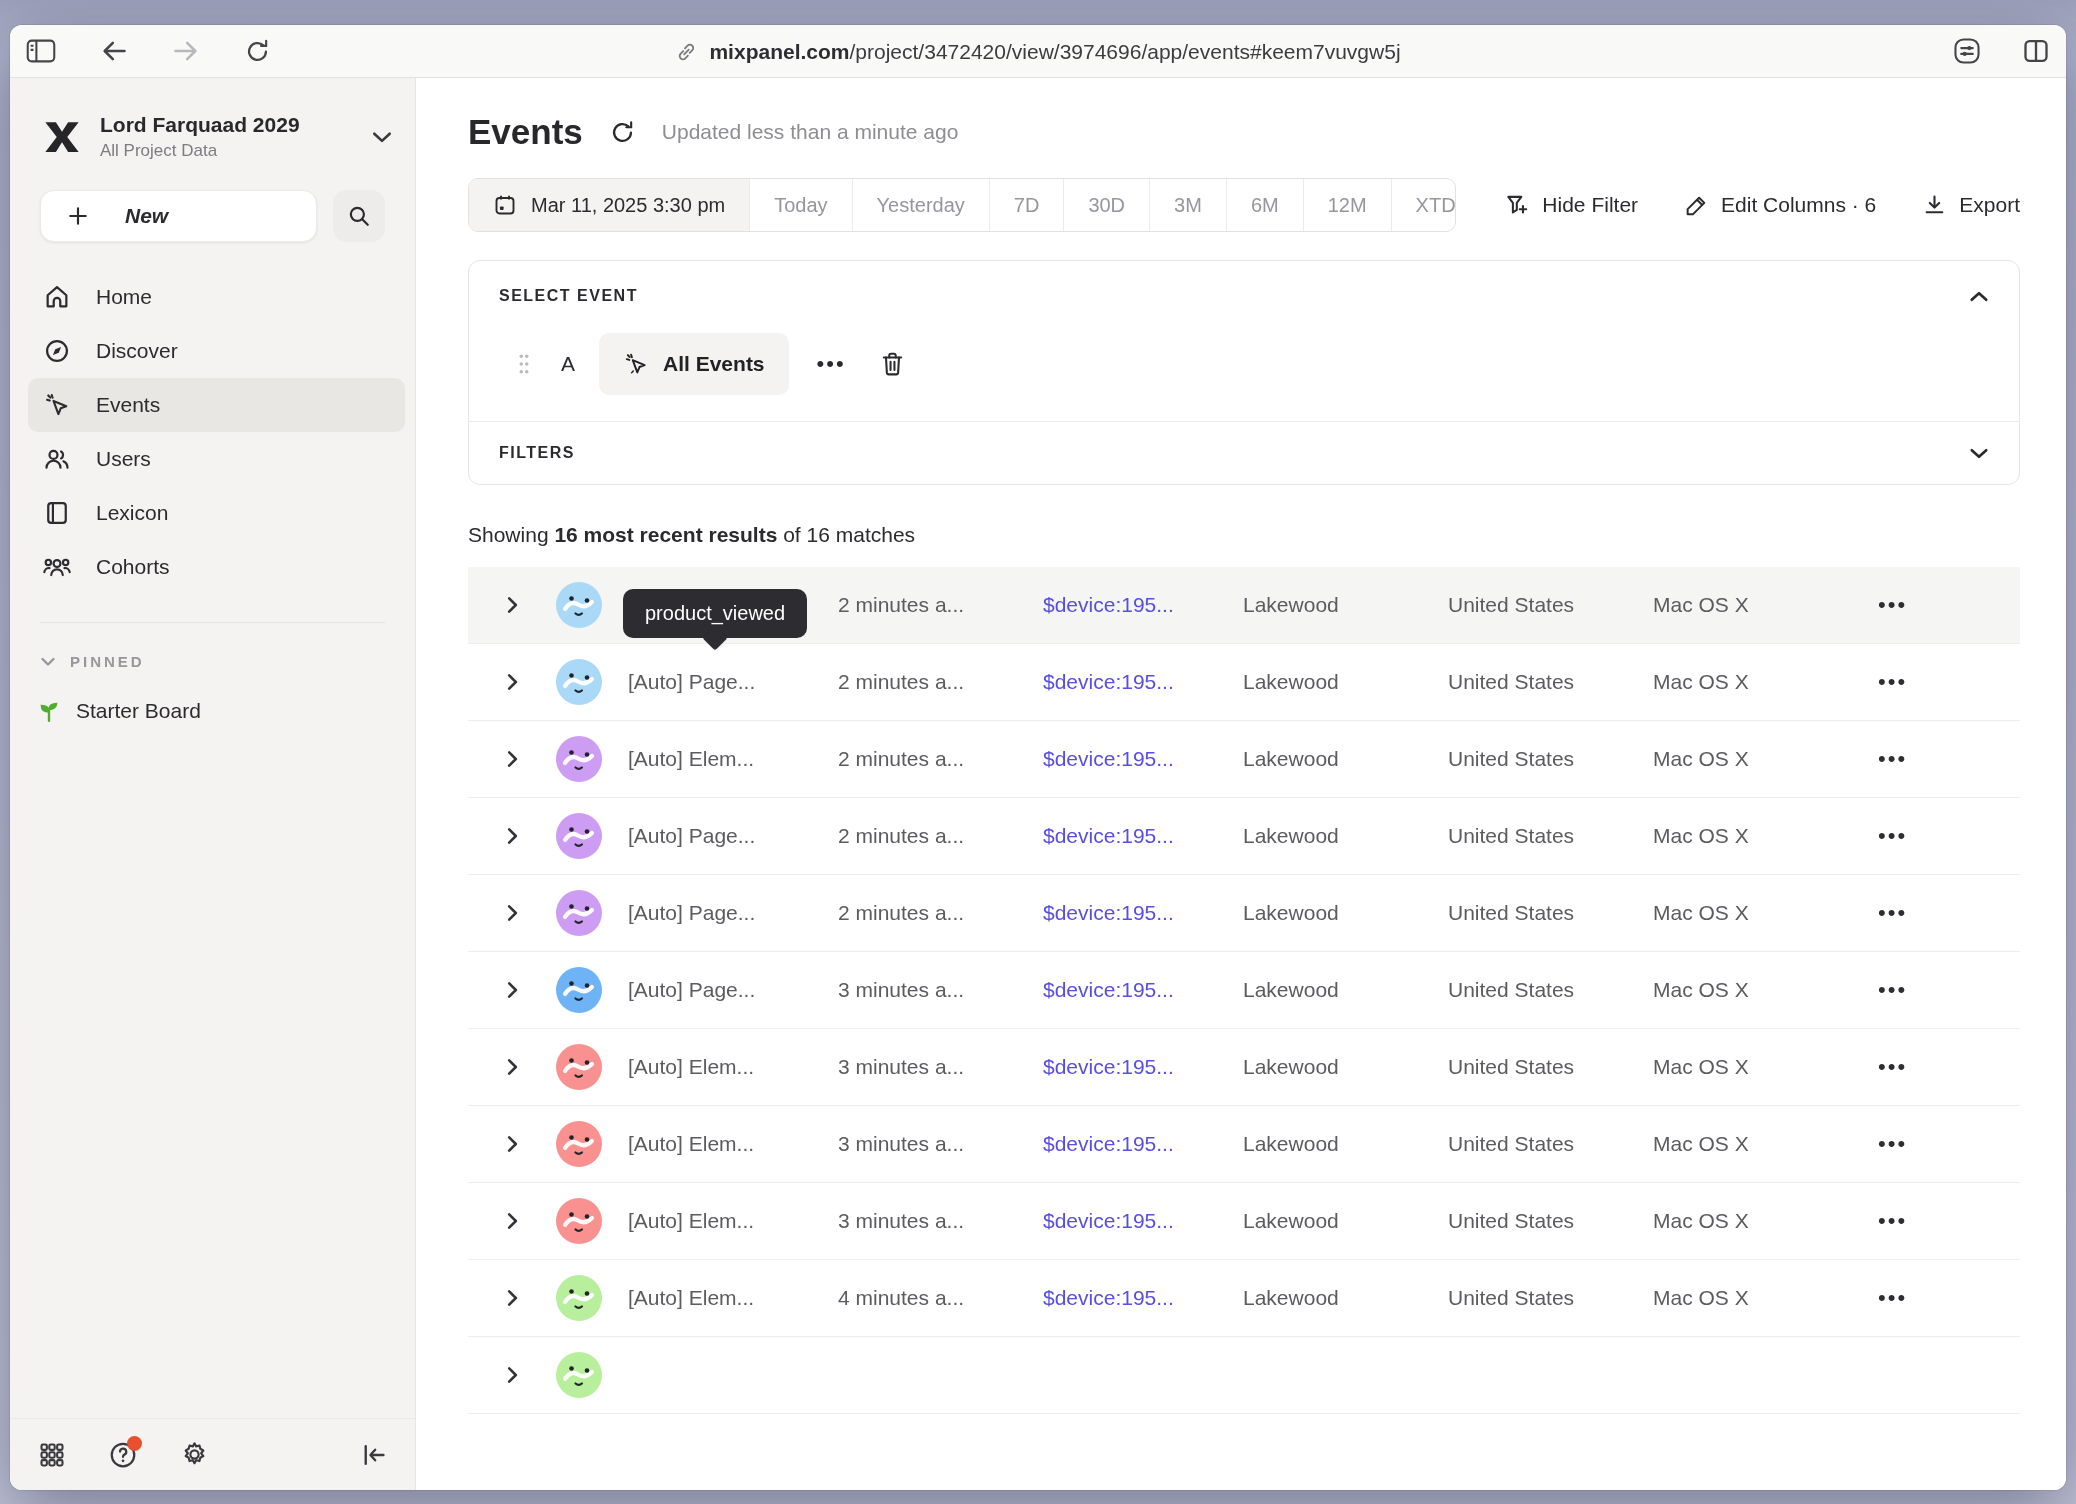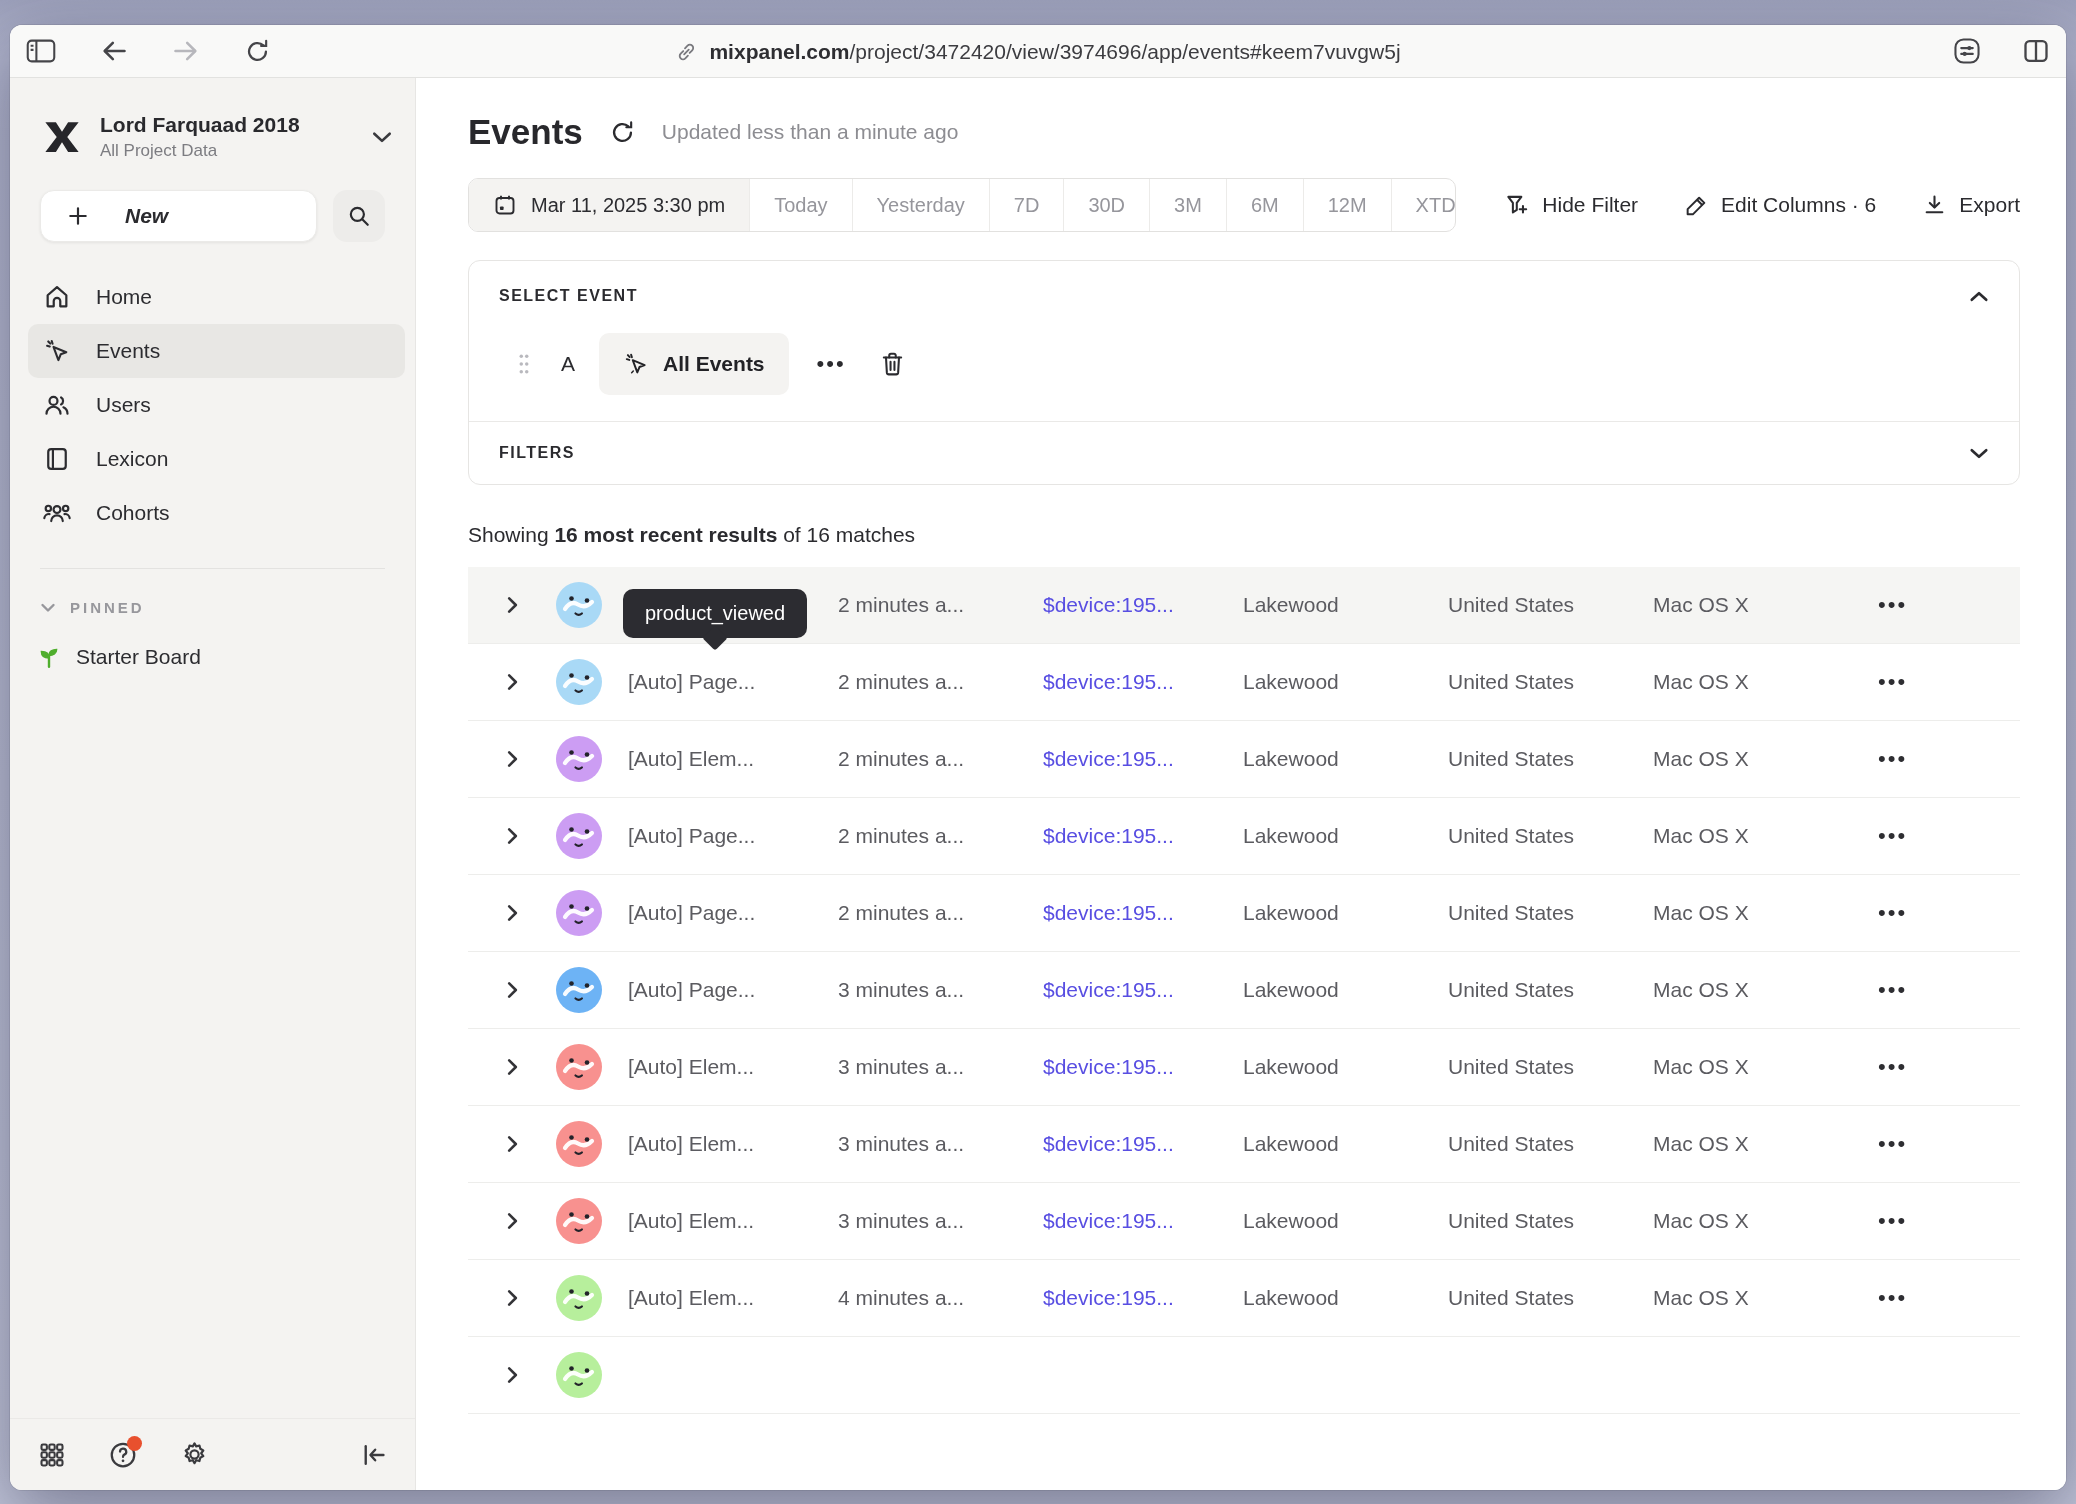--- a/index.html
+++ b/index.html
@@ -210,21 +210,21 @@
 
     <div class="sidebar">
 
       <div class="project-row">
         <span style="color:#26262a">
           <svg width="44" height="42" viewBox="0 0 48 48" fill="currentColor">
               <path d="M5 7 H17 L24 18 L31 7 H43 L30 24 L43 41 H31 L24 30 L17 41 H5 L18 24 Z"></path>
             </svg>
         </span>
         <span class="project-text">
-          <div class="project-name">Lord Farquaad 2018</div>
+          <div class="project-name">Lord Farquaad 2029</div>
           <div class="project-sub">All Project Data</div>
         </span>
         <span class="project-chevron">
           <svg width="22" height="14" viewBox="0 0 20 12" fill="none" stroke="currentColor" stroke-width="2.4" stroke-linecap="round" stroke-linejoin="round">
               <path d="M3 3 L10 9.5 L17 3"></path>
             </svg>
         </span>
       </div>
 
       <div class="actions-row">
@@ -247,20 +247,29 @@
       </div>
 
       <div class="nav">
         <div class="nav-item">
           <span class="nicon">
             <svg width="28" height="28" viewBox="0 0 24 24" fill="none" stroke="currentColor" stroke-width="1.9" stroke-linejoin="round">
                 <path d="M4 10.5 L12 3.5 L20 10.5 V20 H14.8 V15.5 a2.8 2.8 0 0 0 -5.6 0 V20 H4 Z"></path>
               </svg>
           </span>
           <span>Home</span>
+        </div>
+        <div class="nav-item">
+          <span class="nicon">
+            <svg width="28" height="28" viewBox="0 0 24 24" fill="none" stroke="currentColor" stroke-width="1.9">
+                <circle cx="12" cy="12" r="8.5"></circle>
+                <path d="M15.5 8.5 L13.5 13.5 L8.5 15.5 L10.5 10.5 Z" fill="currentColor" stroke="none"></path>
+              </svg>
+          </span>
+          <span>Discover</span>
         </div>
         <div class="nav-item active">
           <span class="nicon">
             <svg width="28" height="28" viewBox="0 0 24 24" fill="none" stroke="currentColor" stroke-width="1.8" stroke-linejoin="round" stroke-linecap="round">
                 <path d="M9 8.5 L20 13 L15.2 14.8 L13.2 19.8 Z"></path>
                 <path d="M7.5 3.5 L8.2 5.8"></path>
                 <path d="M3.5 7.5 L5.8 8.2"></path>
                 <path d="M4.5 3.8 L6.2 5.6"></path>
               </svg>
           </span>

